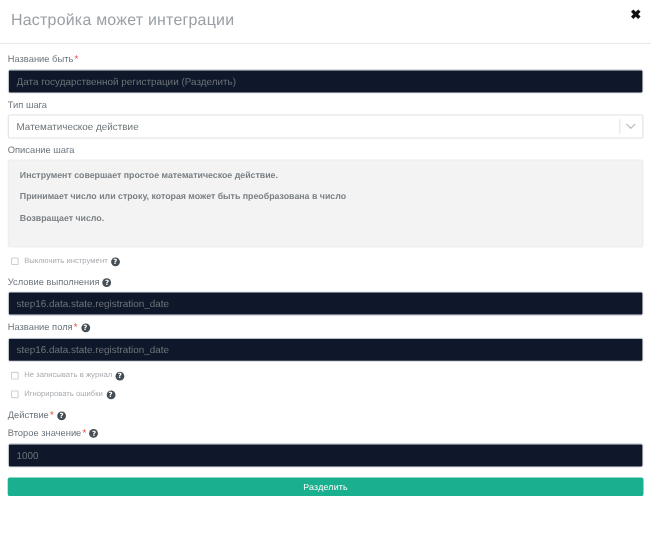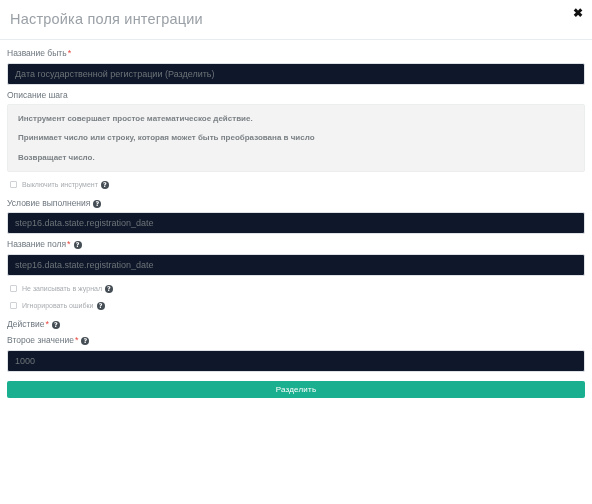--- a/index.html
+++ b/index.html
@@ -159,21 +159,21 @@
     padding: 9px 10px 8px 10px;
     min-height: 68px;
     font-weight: bold;
   }
   .desc-line {
     font-size: 8px;
     color: #7b8184;
     line-height: 1.3;
     margin: 0 0 9px 0;
   }
-  .desc-line:last-child { margin-bottom: 0; }
+  .desc-line:last-child { margin-bottom: 12px; }
 
   
   .check-row {
     display: flex;
     align-items: center;
     margin: 9px 0 9px 3px;
   }
   .check-box {
     width: 7px;
     height: 7px;
@@ -206,33 +206,47 @@
     margin-top: 9px;
     letter-spacing: 0.2px;
   }
 
   .mt-small { margin-top: 4px; }
 </style>
 </head>
 <body>
 
 <div class="modal-header">
-  <h1 class="modal-title">Настройка поля интеграции</h1>
+  <h1 class="modal-title">Настройка может интеграции</h1>
   <button class="close-btn">✖</button>
 </div>
 
 <div class="modal-body">
 
   <div class="field-group">
     <label class="field-label">
       <span>Название быть</span><span class="req-star">*</span>
     </label>
     <input class="text-input" type="text" value="Дата государственной регистрации (Разделить)" style="">
   </div>
 
+  <div class="field-group">
+    <label class="field-label">
+      <span>Тип шага</span>
+    </label>
+    <div class="select-wrap">
+      <div class="select-box">Математическое действие</div>
+      <div class="select-divider"></div>
+      <div class="select-arrow">
+        <svg width="9" height="6" viewBox="0 0 9 6">
+            <path d="M0.6 0.8 L4.5 4.6 L8.4 0.8" fill="none" stroke="#b9bfc4" stroke-width="1.1" stroke-linecap="round" stroke-linejoin="round"></path>
+          </svg>
+      </div>
+    </div>
+  </div>
 
   <div class="field-group">
     <label class="field-label">
       <span>Описание шага</span>
     </label>
     <div class="desc-box">
       <p class="desc-line">Инструмент совершает простое математическое действие.</p>
       <p class="desc-line">Принимает число или строку, которая может быть преобразована в число</p>
       <p class="desc-line">Возвращает число.</p>
     </div>

